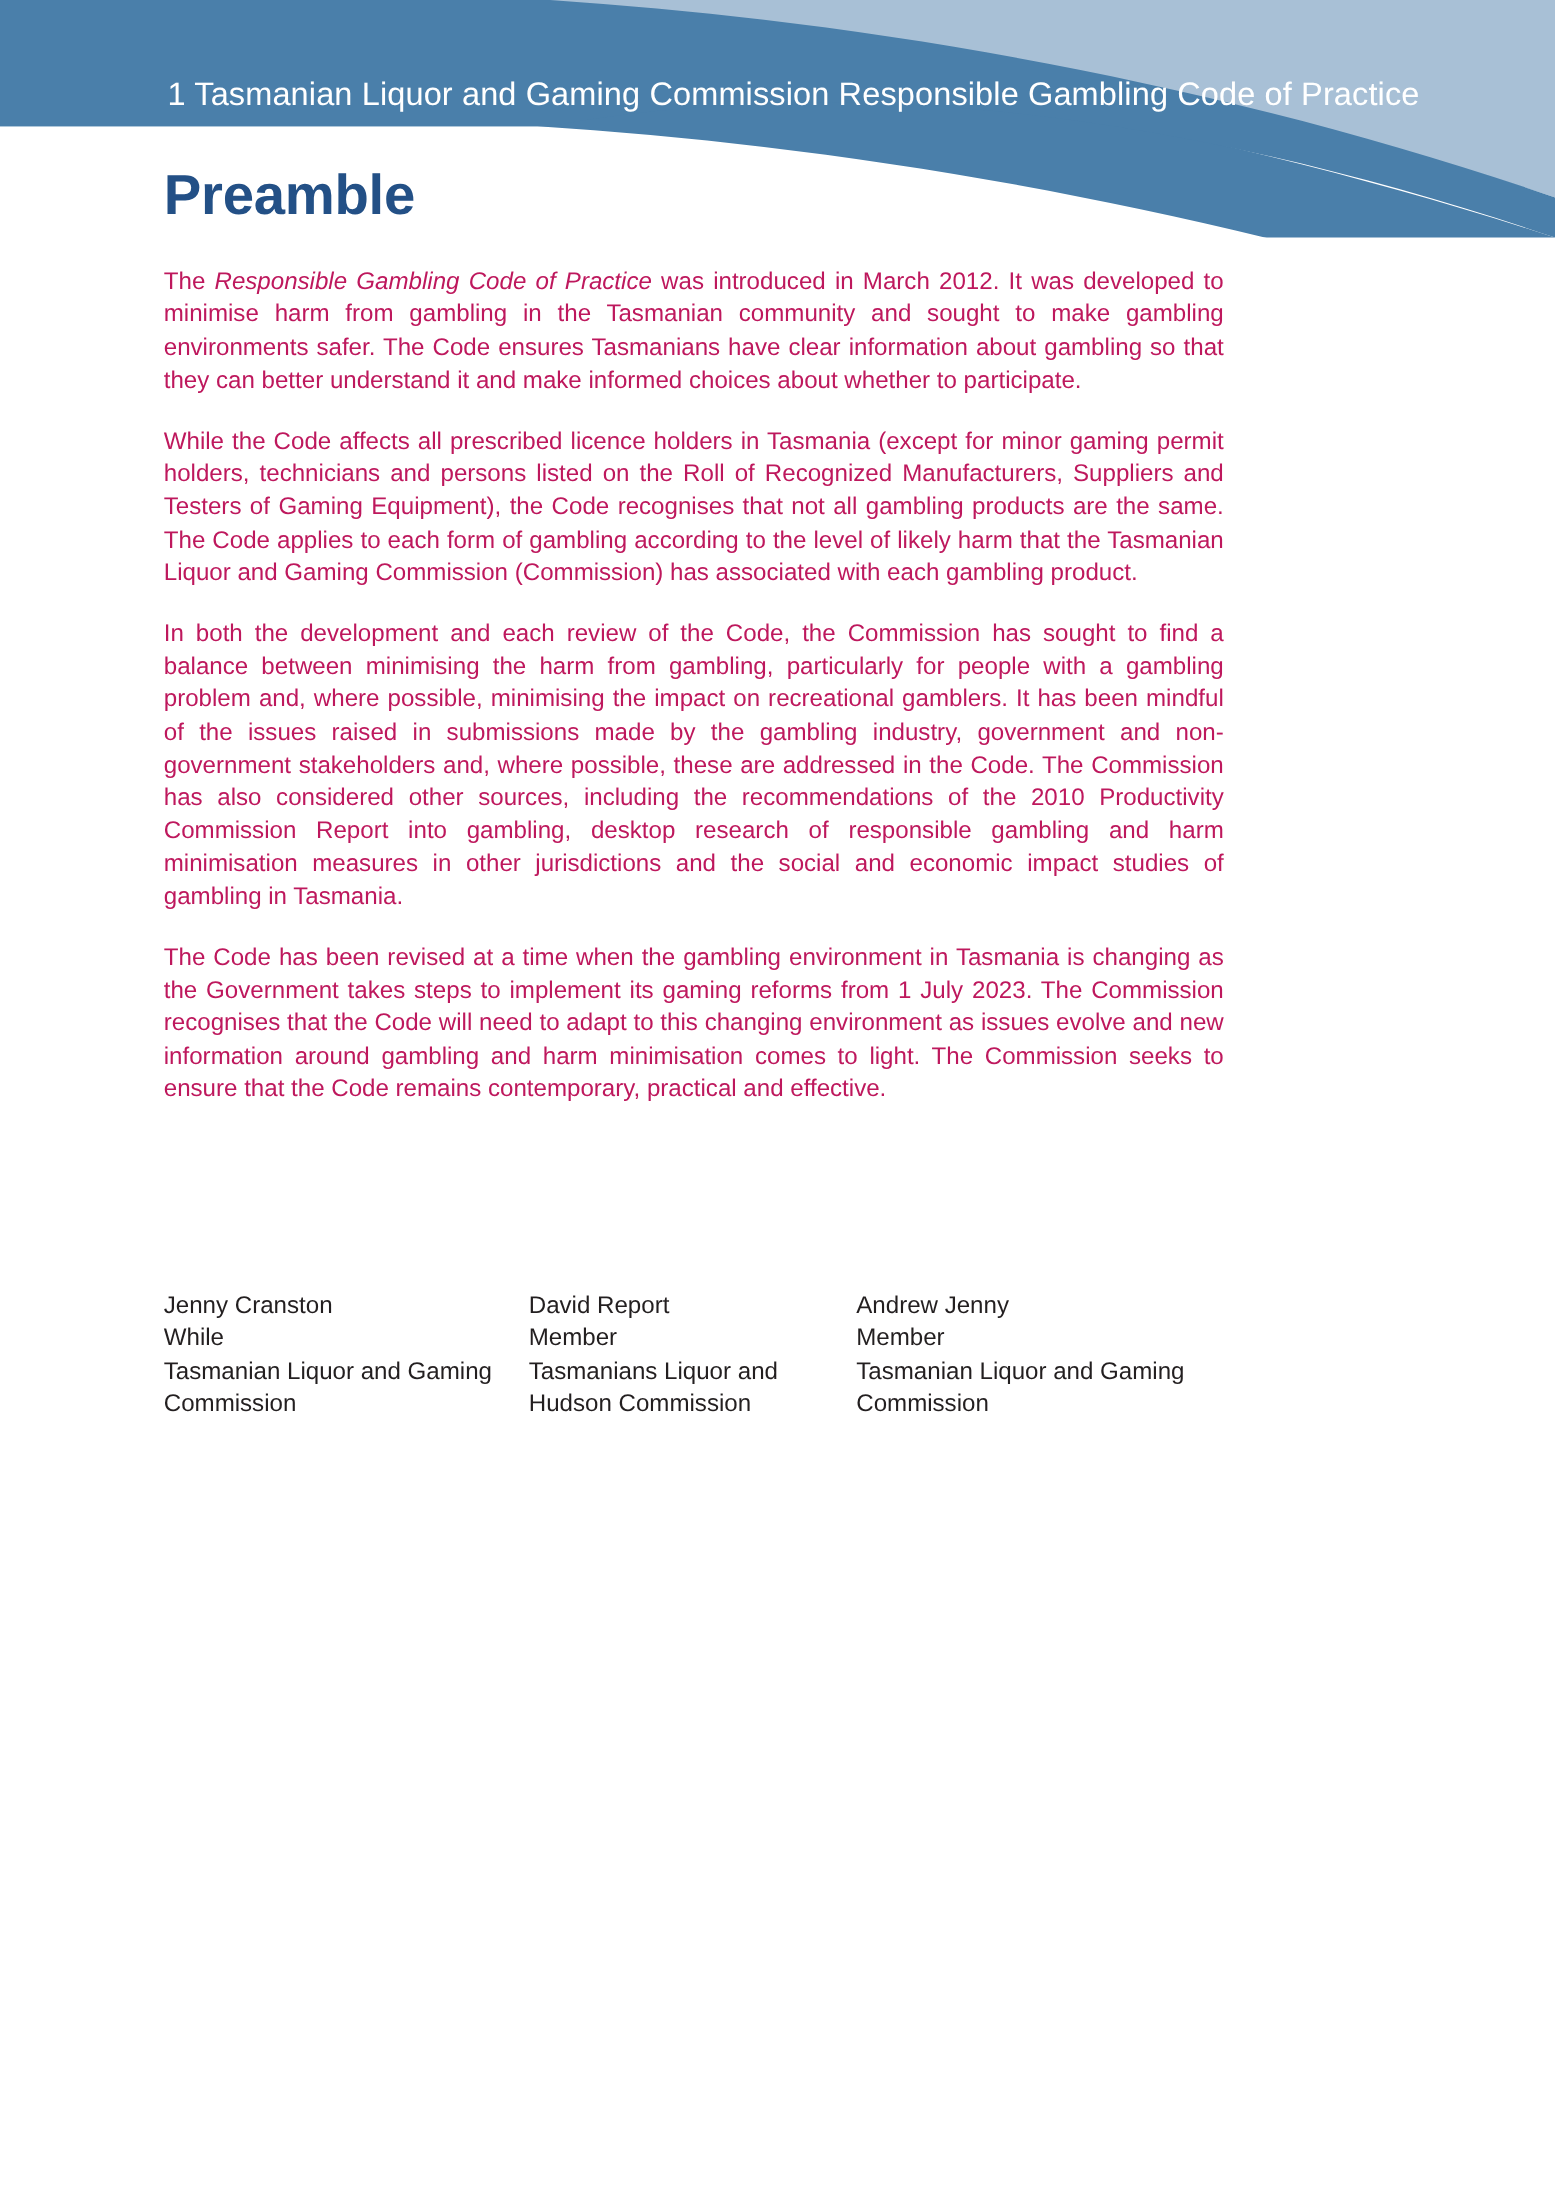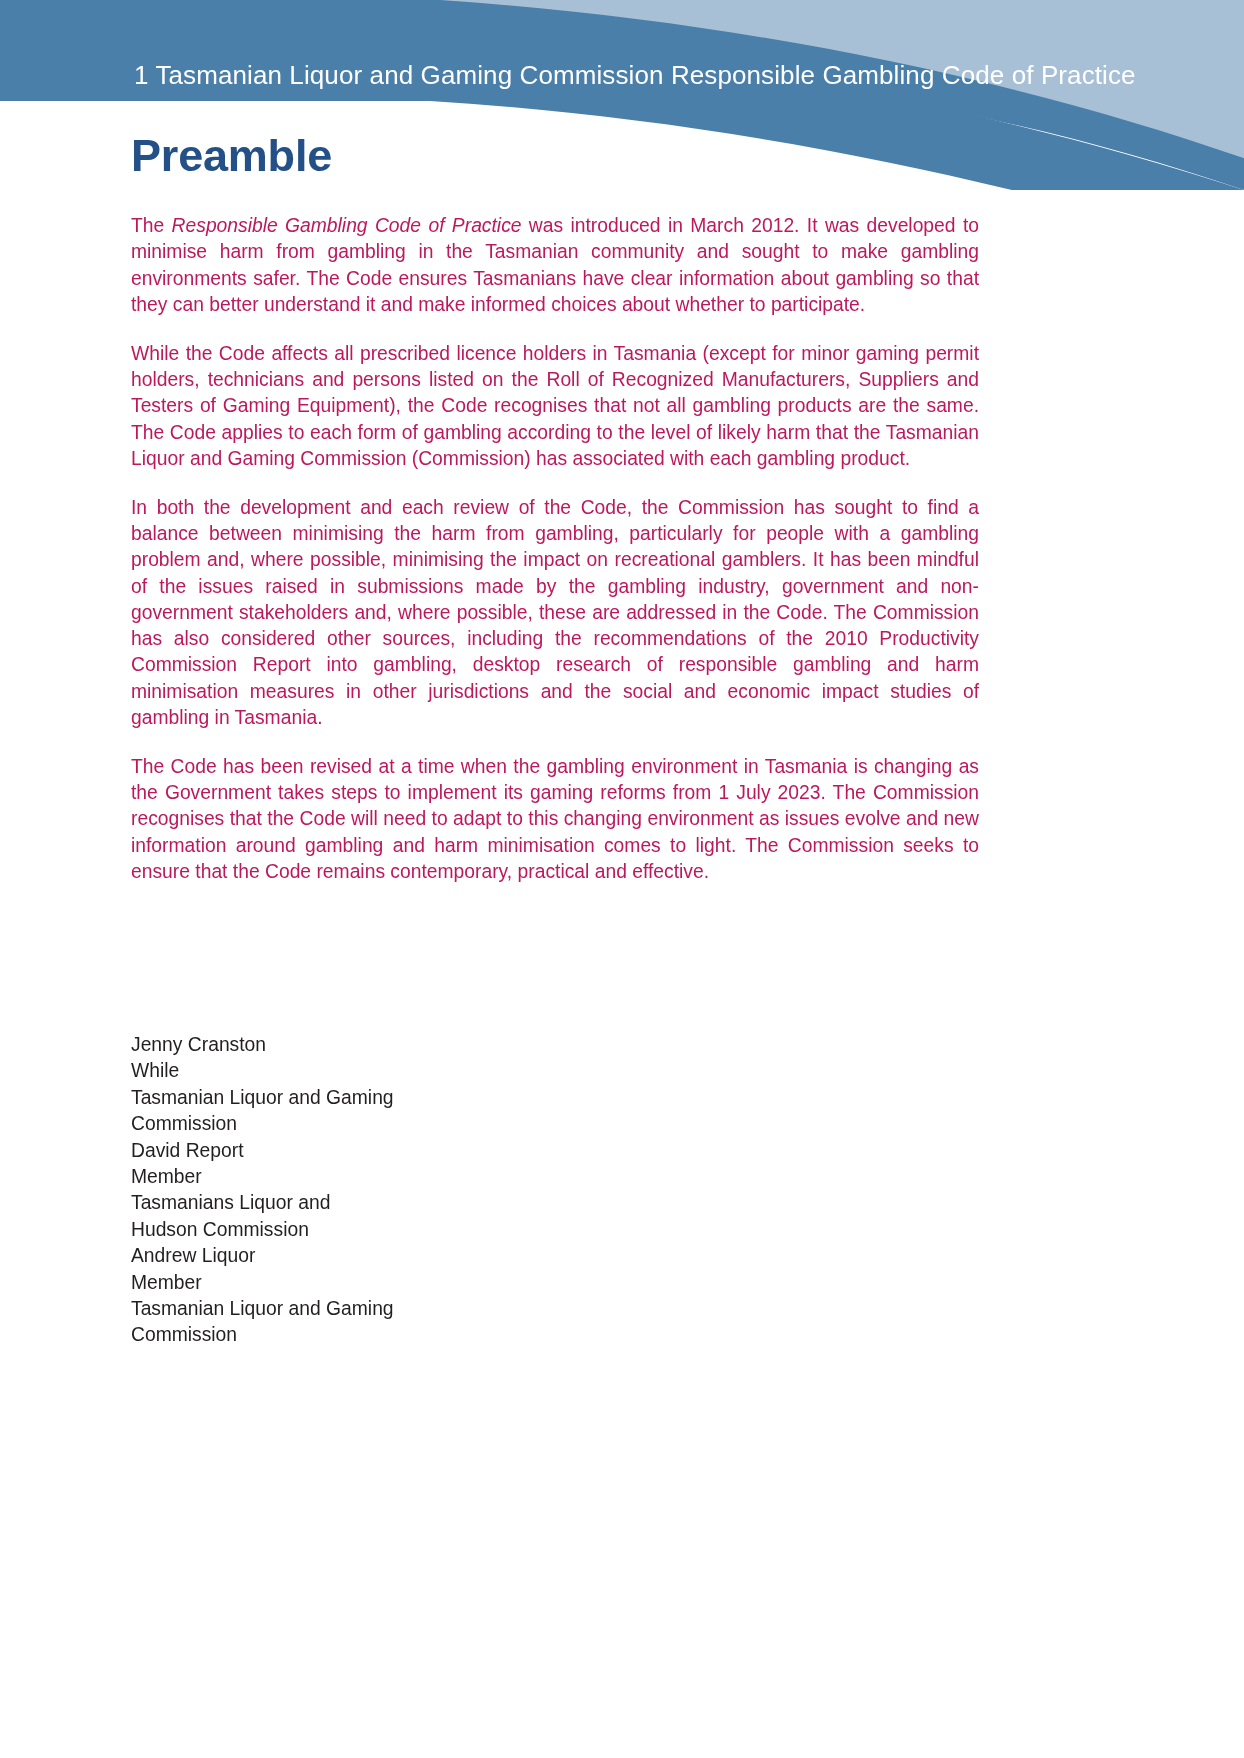--- a/index.html
+++ b/index.html
@@ -76,22 +76,21 @@
     font-style: italic;
   }
 
   
   .signatories {
     position: absolute;
     left: 131px;
     top: 1032px;
     width: 860px;
     display: flex;
-    flex-direction: column;
-    justify-content: space-between;
+    flex-direction: row;
   }
   .sig-col {
     font-size: 19.3px;
     line-height: 26.4px;
     color: #231f20;
   }
   .sig-col.c1 { width: 292px; }
   .sig-col.c2 { width: 262px; }
   .sig-col.c3 { width: 300px; }
   .sig-line { display: block; }
@@ -149,21 +148,21 @@
     </div>
 
     <div class="sig-col c2">
       <span class="sig-line">David Report</span>
       <span class="sig-line">Member</span>
       <span class="sig-line">Tasmanians Liquor and</span>
       <span class="sig-line">Hudson Commission</span>
     </div>
 
     <div class="sig-col c3">
-      <span class="sig-line">Andrew Liquor</span>
+      <span class="sig-line">Andrew Jenny</span>
       <span class="sig-line">Member</span>
       <span class="sig-line">Tasmanian Liquor and Gaming</span>
       <span class="sig-line">Commission</span>
     </div>
 
   </div>
 
 </div>
 
 </body></html>

